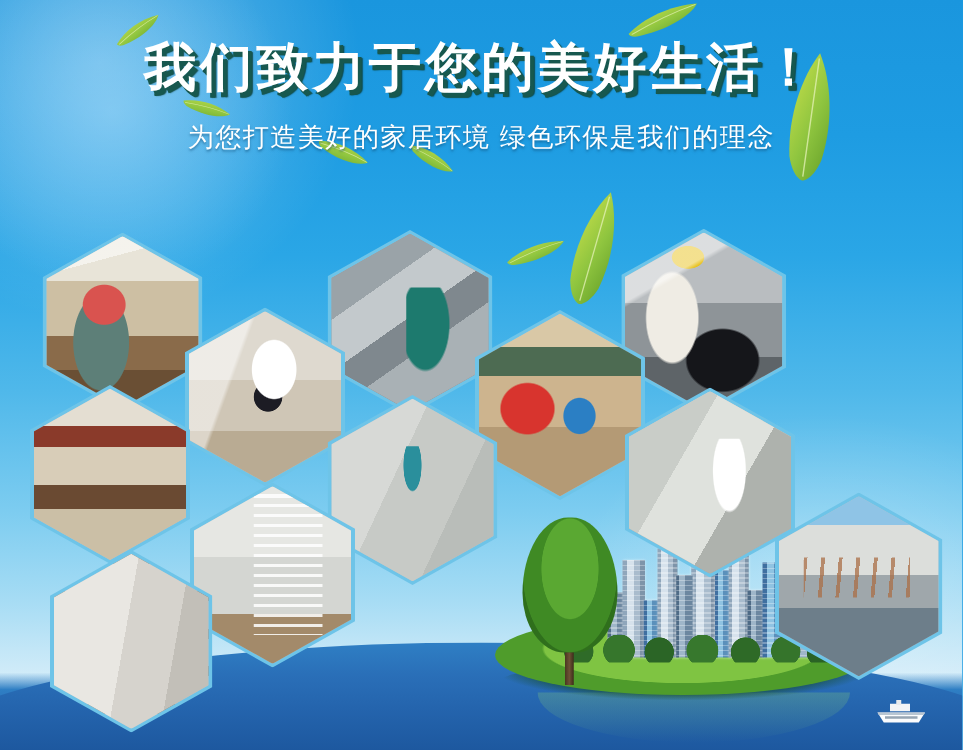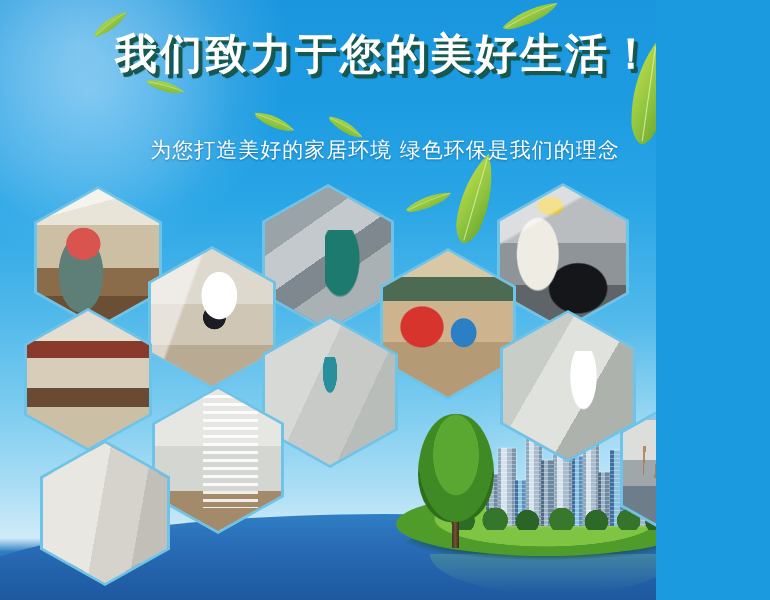--- a/index.html
+++ b/index.html
@@ -4,21 +4,21 @@
 <style>
   * { margin:0; padding:0; box-sizing:border-box; }
   html,body { width:770px; height:600px; overflow:hidden; }
   body {
     font-family:"Liberation Sans","DejaVu Sans",sans-serif;
     background:#1b9ae0;
   }
 
   #banner {
     position:relative;
-    width:656px; height:600px;
+    width:770px; height:600px;
     overflow:hidden;
     background:linear-gradient(to bottom,
         #1a96de 0%,
         #1e9ce2 18%,
         #2aa6e6 34%,
         #4fb8ea 52%,
         #7cccf0 68%,
         #a6dcf4 80%,
         #cdeaf8 89%,
         #e8f5fc 96%,
@@ -66,21 +66,20 @@
   .subline-wrap {
     position:absolute; left:0; top:96px; width:770px;
     text-align:center; z-index:40;
   }
   .subline {
     display:inline-block;
     font-family:"DejaVu Sans","Liberation Sans",sans-serif;
     font-size:21px; font-weight:normal; color:#ffffff;
     letter-spacing:1px; white-space:nowrap;
     text-shadow:0 1px 2px rgba(12,70,110,0.55);
-    margin-top:40px;
   }
 
   
   .leaf { position:absolute; z-index:30; }
   .leaf svg { display:block; overflow:visible; }
 
   
   .hex {
     position:absolute;
     -webkit-clip-path:polygon(50% 0%,100% 25%,100% 75%,50% 100%,0% 75%,0% 25%);

